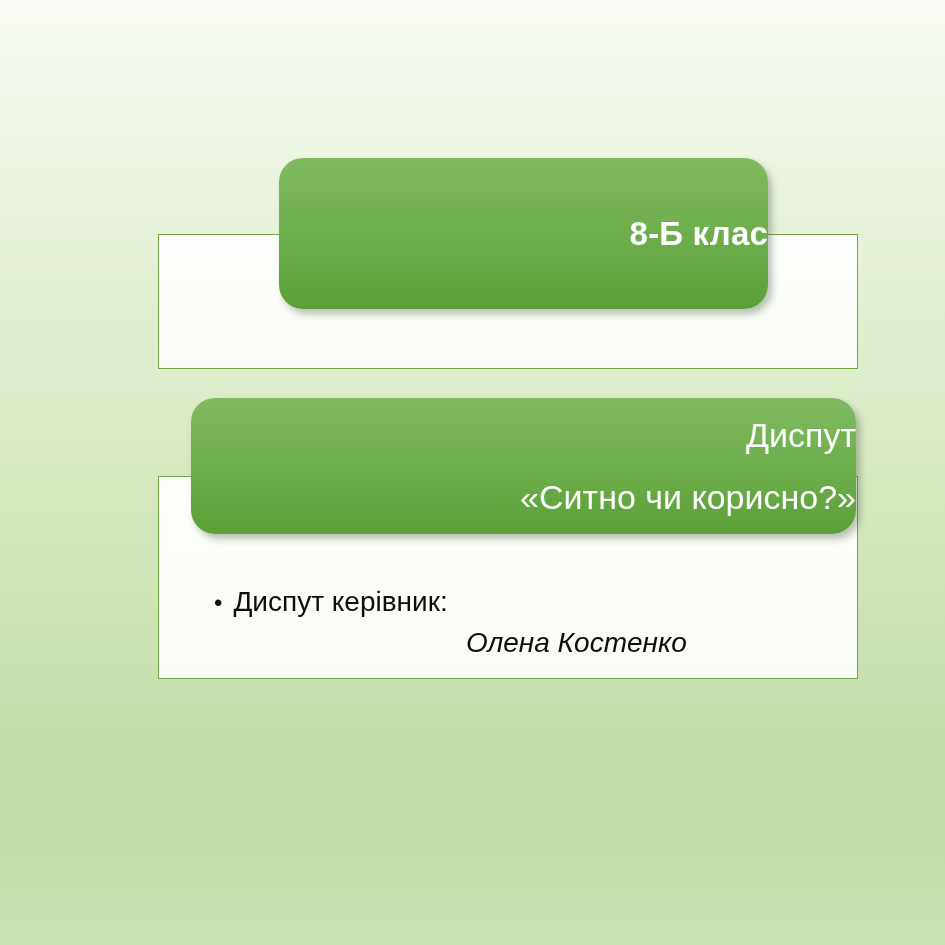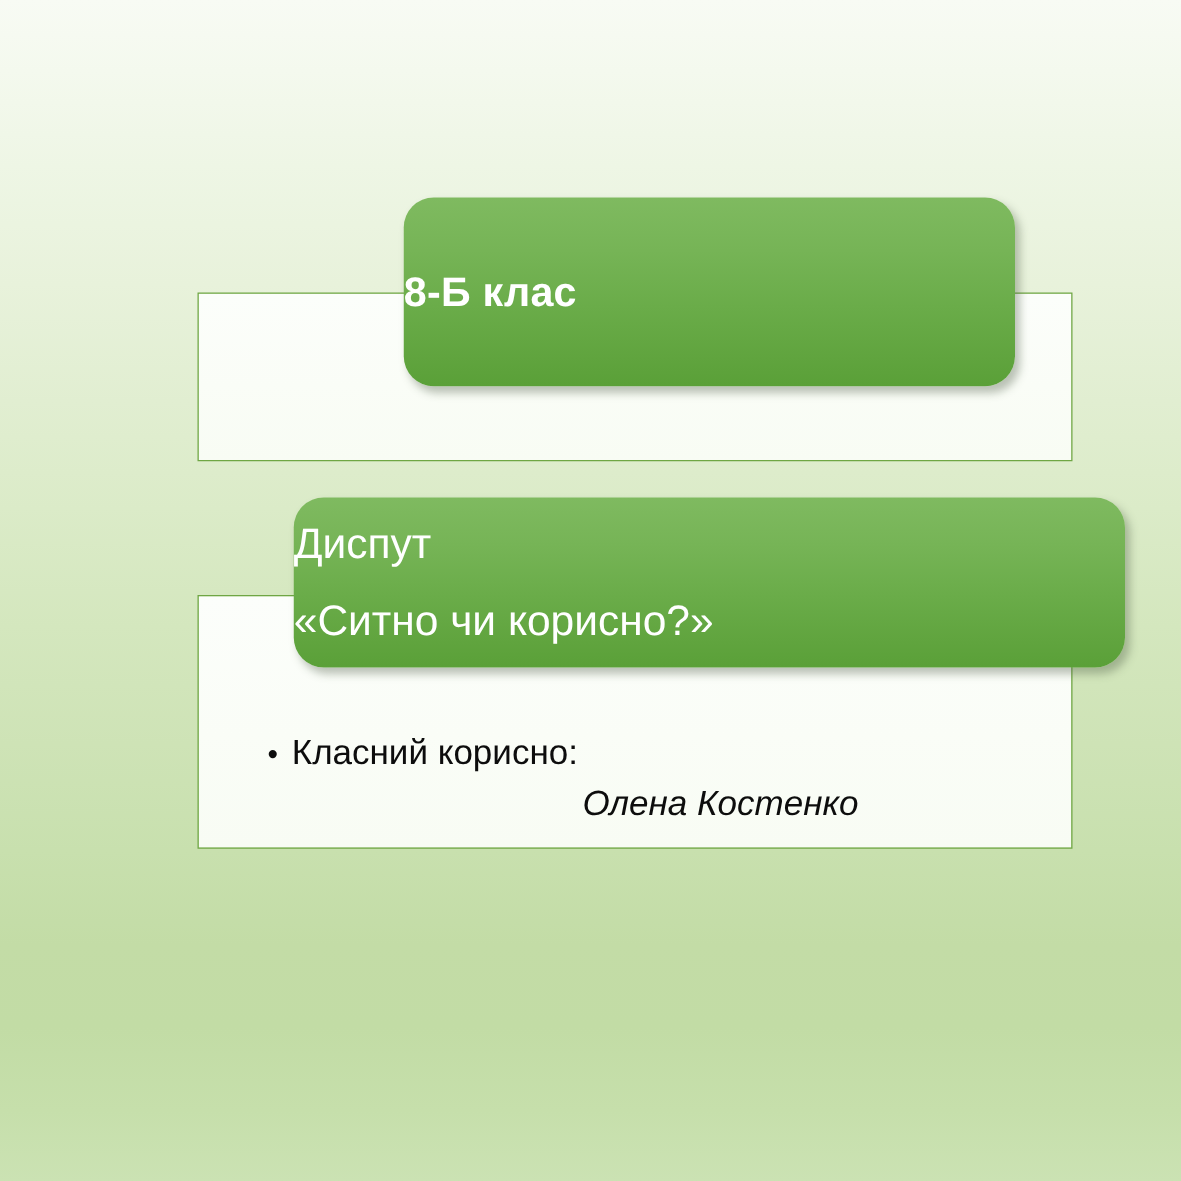--- a/index.html
+++ b/index.html
@@ -89,25 +89,24 @@
 
   
   .callout {
     position: absolute;
     box-sizing: border-box;
     border-radius: 24px;
     background: linear-gradient(to bottom, #7fba60 0%, #76b456 28%, #6aac49 58%, #60a43e 85%, #5aa038 100%);
     box-shadow: 4px 5px 7px rgba(80, 95, 70, 0.38);
     display: flex;
     flex-direction: column;
-    align-items: flex-start;
+    align-items: flex-end;
     justify-content: center;
     color: #ffffff;
     text-align: center;
-    margin-left: 44px;
   }
   #callout-class {
     left: 279px;
     top: 158px;
     width: 489px;
     height: 151px;
   }
   #callout-class .callout-line {
     font-size: 33px;
     font-weight: bold;
@@ -130,21 +129,21 @@
 <body>
 
 <div id="slide">
 
   <div id="panel-top" class="panel"></div>
 
   <div id="panel-bottom" class="panel">
     <div class="body-text">
       <div class="bullet-line">
         <span class="bullet-dot">•</span>
-        <span>Класний корисно:</span>
+        <span>Диспут керівник:</span>
       </div>
       <div class="presenter-line">Олена Костенко</div>
     </div>
   </div>
 
   <div id="callout-class" class="callout">
     <div class="callout-line">8-Б клас</div>
   </div>
 
   <div id="callout-topic" class="callout">

